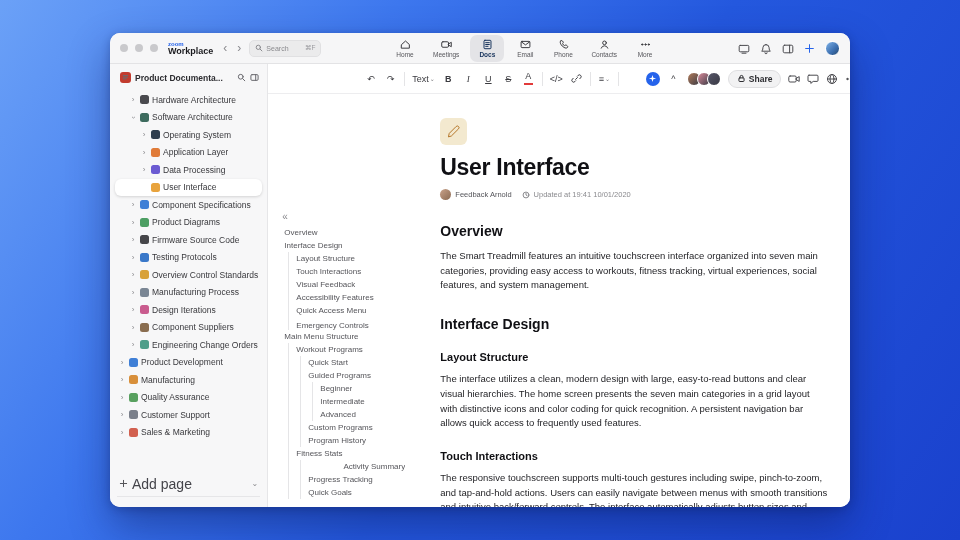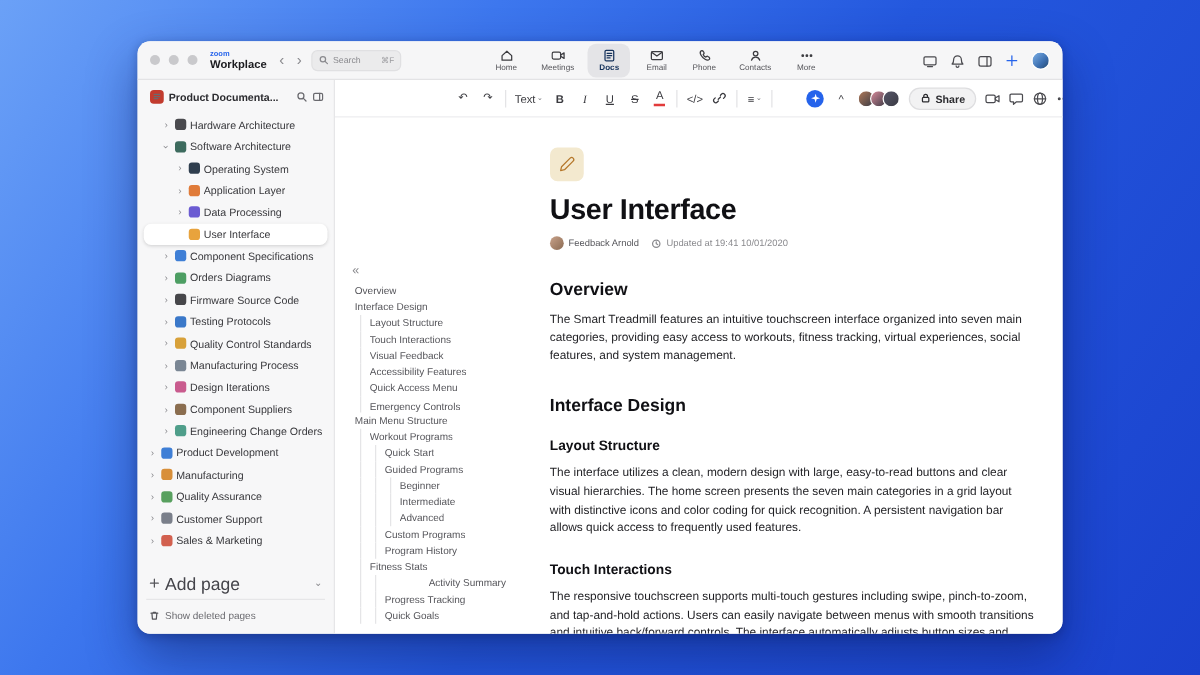--- a/index.html
+++ b/index.html
@@ -305,36 +305,36 @@
               <span class="lb">User Interface</span>
             </div>
             <div class="trow" style="padding-left: 14px;">
               <span class="chev">›</span>
               <span class="sq" style="background: rgb(63, 127, 214);"></span>
               <span class="lb">Component Specifications</span>
             </div>
             <div class="trow" style="padding-left: 14px;">
               <span class="chev">›</span>
               <span class="sq" style="background: rgb(77, 158, 99);"></span>
-              <span class="lb">Orders Diagrams</span>
+              <span class="lb">Product Diagrams</span>
             </div>
             <div class="trow" style="padding-left: 14px;">
               <span class="chev">›</span>
               <span class="sq" style="background: rgb(70, 70, 74);"></span>
               <span class="lb">Firmware Source Code</span>
             </div>
             <div class="trow" style="padding-left: 14px;">
               <span class="chev">›</span>
               <span class="sq" style="background: rgb(58, 120, 201);"></span>
               <span class="lb">Testing Protocols</span>
             </div>
             <div class="trow" style="padding-left: 14px;">
               <span class="chev">›</span>
               <span class="sq" style="background: rgb(216, 161, 58);"></span>
-              <span class="lb">Quality Control Standards</span>
+              <span class="lb">Overview Control Standards</span>
             </div>
             <div class="trow" style="padding-left: 14px;">
               <span class="chev">›</span>
               <span class="sq" style="background: rgb(122, 134, 148);"></span>
               <span class="lb">Manufacturing Process</span>
             </div>
             <div class="trow" style="padding-left: 14px;">
               <span class="chev">›</span>
               <span class="sq" style="background: rgb(201, 91, 142);"></span>
               <span class="lb">Design Iterations</span>
@@ -379,28 +379,20 @@
           <div class="sb-action">
             <span class="ic">
                 <svg viewBox="0 0 12 12" fill="none" stroke="currentColor">
                   <path d="M6 1.8v8.4M1.8 6h8.4"></path>
                 </svg>
               </span>
             <span class="lb">Add page</span>
             <span class="trail">⌄</span>
           </div>
           <div class="sb-div"></div>
-          <div class="sb-action sb-deleted">
-            <span class="ic">
-                <svg viewBox="0 0 12 12" fill="none" stroke="currentColor">
-                  <path d="M2.4 3.4h7.2M4.8 3.4V2.4h2.4v1M3.4 3.4l.5 6.2h4.2l.5-6.2"></path>
-                </svg>
-              </span>
-            <span class="lb">Show deleted pages</span>
-          </div>
         </div>
       </div>
 
       <div class="main">
         <div class="ed-toolbar">
           <span id="tb-items" style="display:flex;align-items:center;gap:7px;">
               <span class="tbtn ">
                 <span>↶</span>
               </span>
               <span class="tbtn ">

